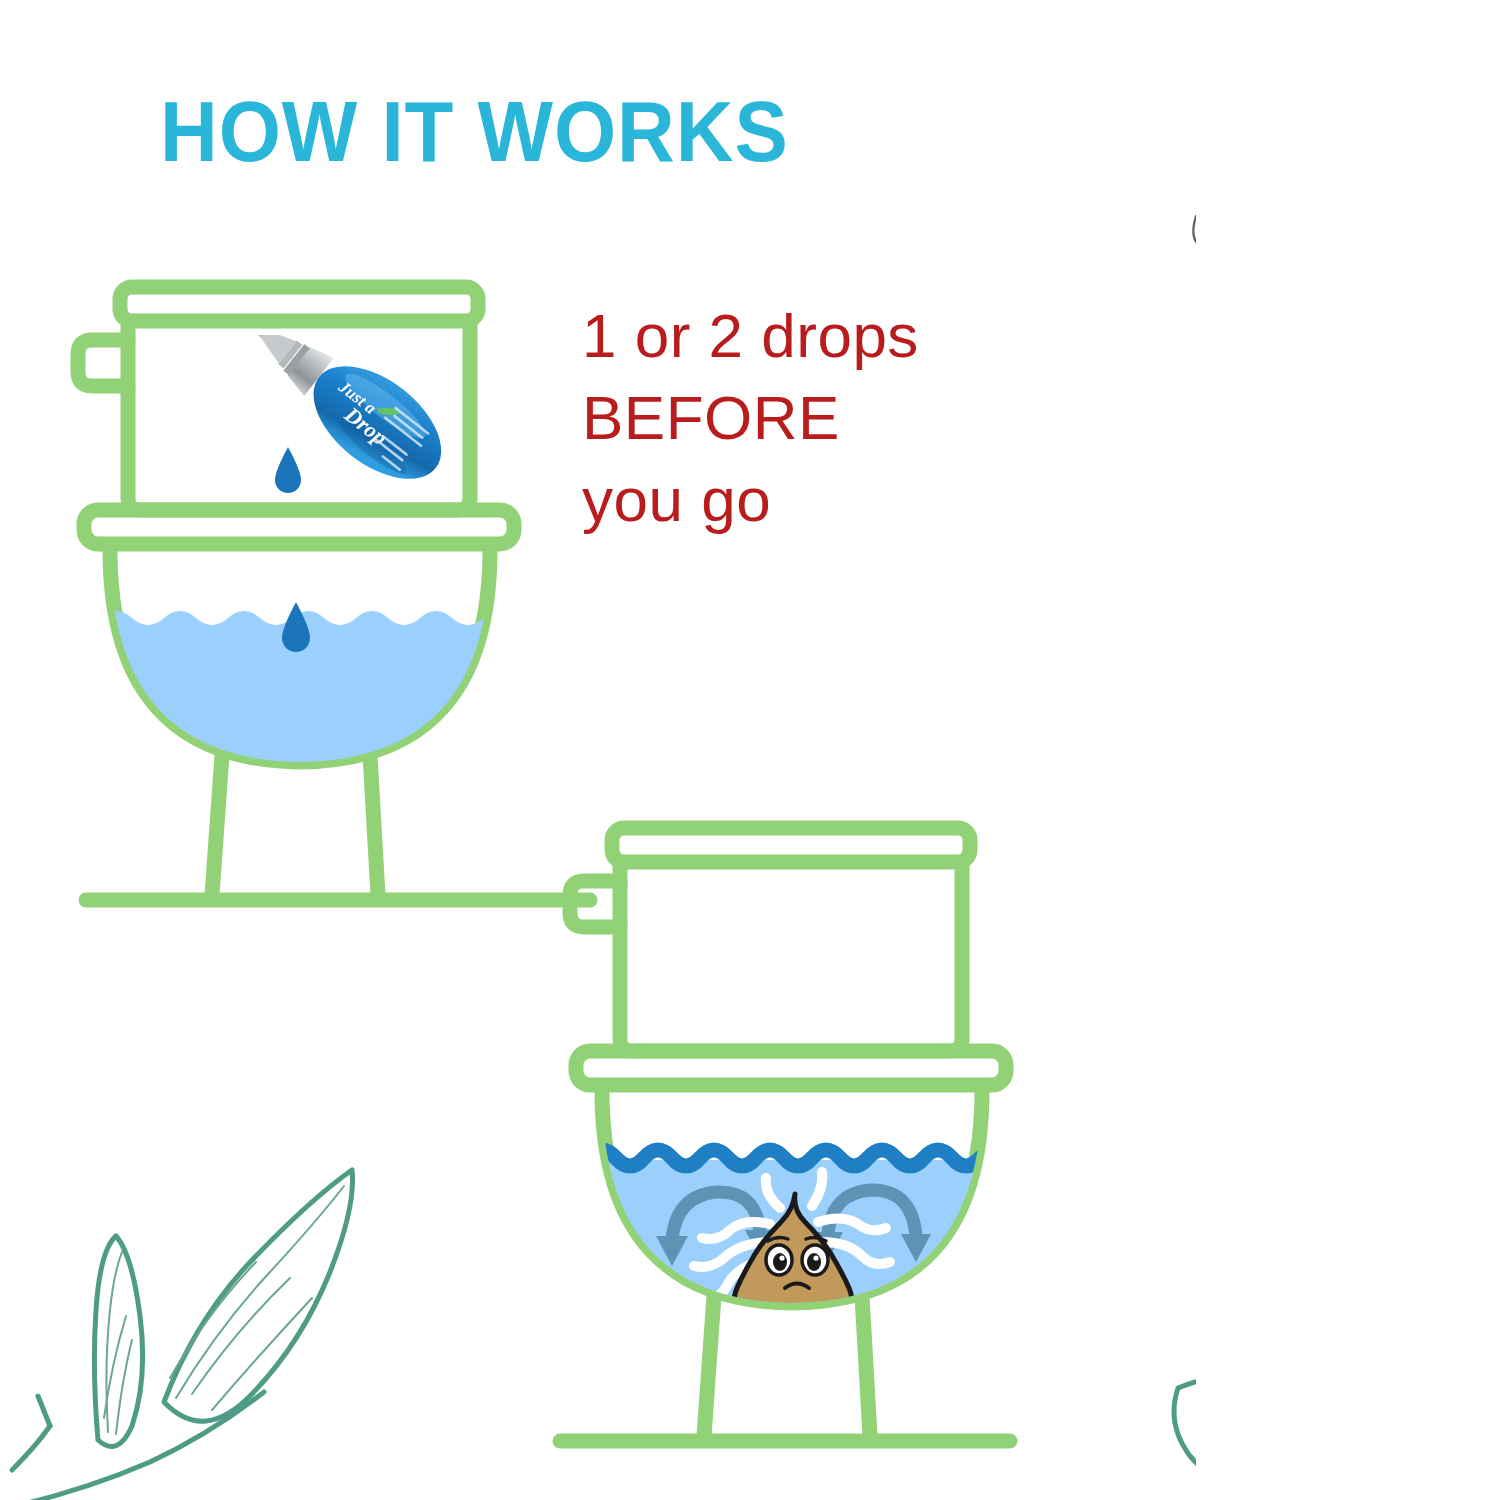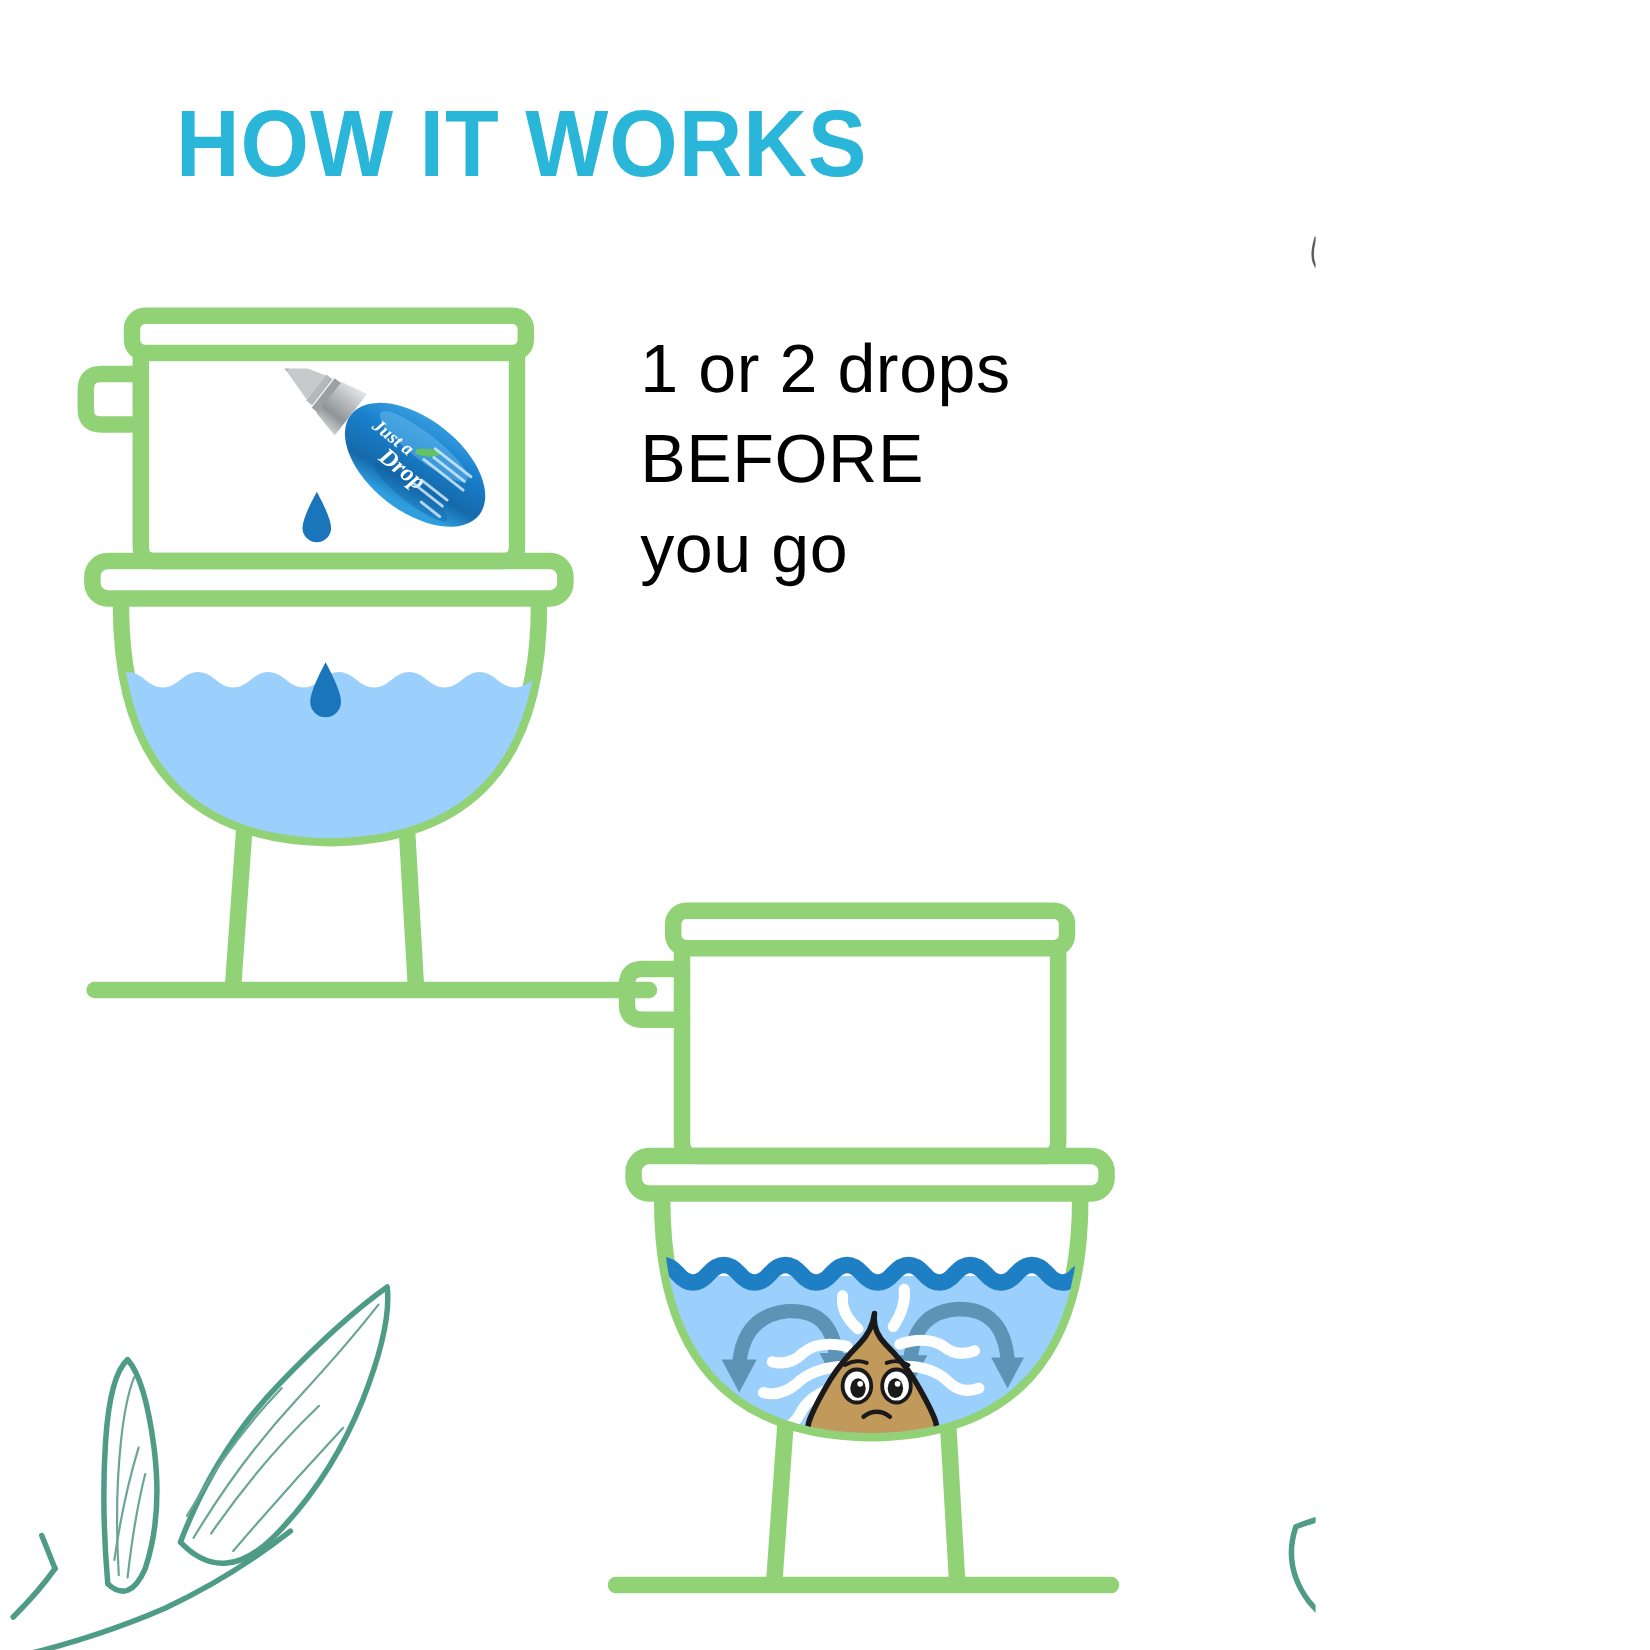--- a/index.html
+++ b/index.html
@@ -32,21 +32,21 @@
     color: #29b6d8;
     transform: scaleX(0.93);
     transform-origin: left top;
     white-space: nowrap;
     line-height: 1;
   }
 
   
   .caption {
     position: absolute;
-    color: #000000;
+    color: #b91c1c;
     font-family: "Liberation Sans", sans-serif;
     font-weight: 300;
     font-size: 62px;
     line-height: 1.32;
     white-space: pre-line;
     letter-spacing: 0.5px;
   }
   #caption-1 { left: 582px; top: 285px; }
   #caption-2 { left: 1028px; top: 805px; }
 

